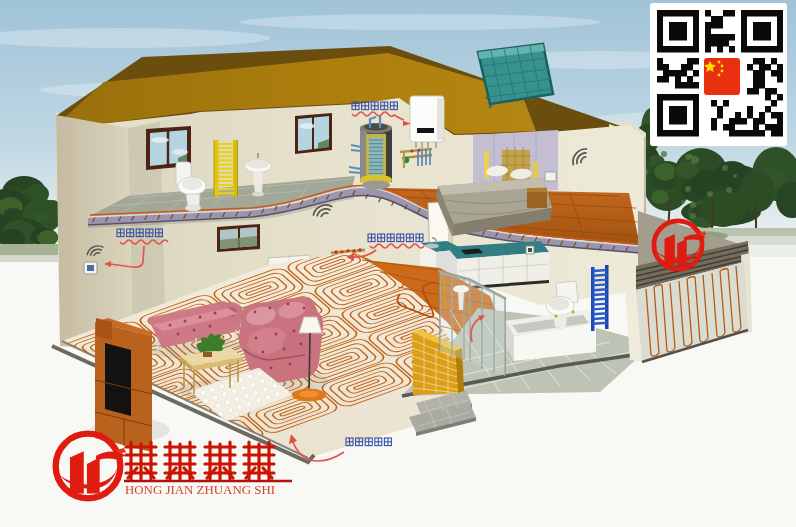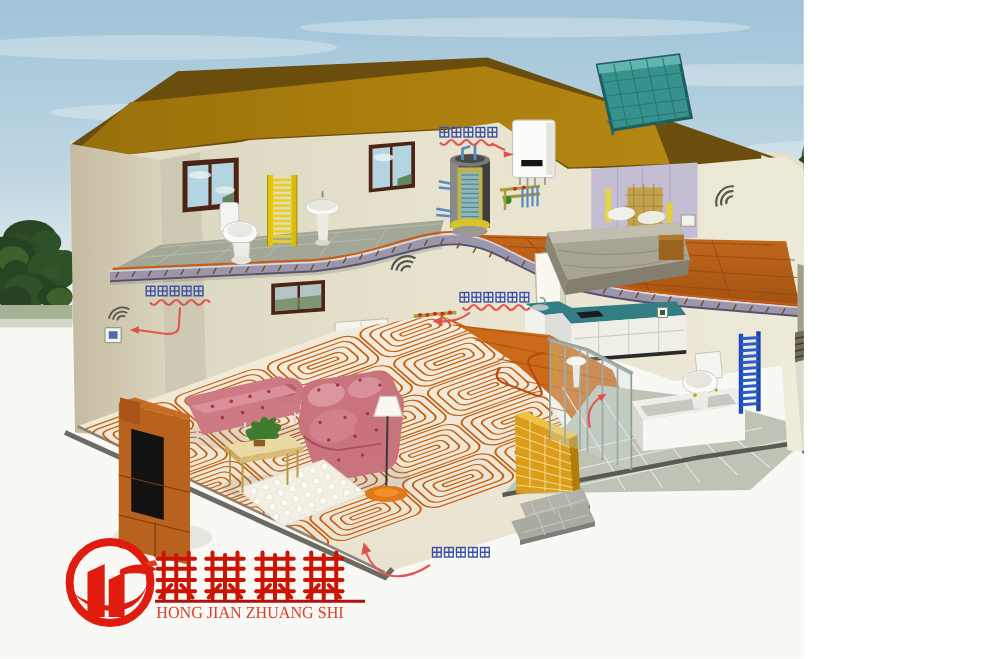--- a/index.html
+++ b/index.html
@@ -1,14 +1,14 @@
 <!DOCTYPE html>
 <html><head><meta charset="utf-8"><style>
 html,body{margin:0;padding:0;background:#fff;}
-#c{position:relative;width:643px;height:527px;overflow:hidden;font-family:"Liberation Sans",sans-serif;}
+#c{position:relative;width:796px;height:527px;overflow:hidden;font-family:"Liberation Sans",sans-serif;}
 </style></head><body>
 <div id="c">
 <svg width="796" height="527" viewBox="0 0 796 527">
 <defs>
 <linearGradient id="sky" x1="0" y1="0" x2="0" y2="1">
 <stop offset="0" stop-color="#a0c3d8"></stop>
           <stop offset="0.55" stop-color="#bfd7e3"></stop>
 <stop offset="0.85" stop-color="#e2ebed"></stop>
           <stop offset="1" stop-color="#f5f7f5"></stop>
 </linearGradient>

